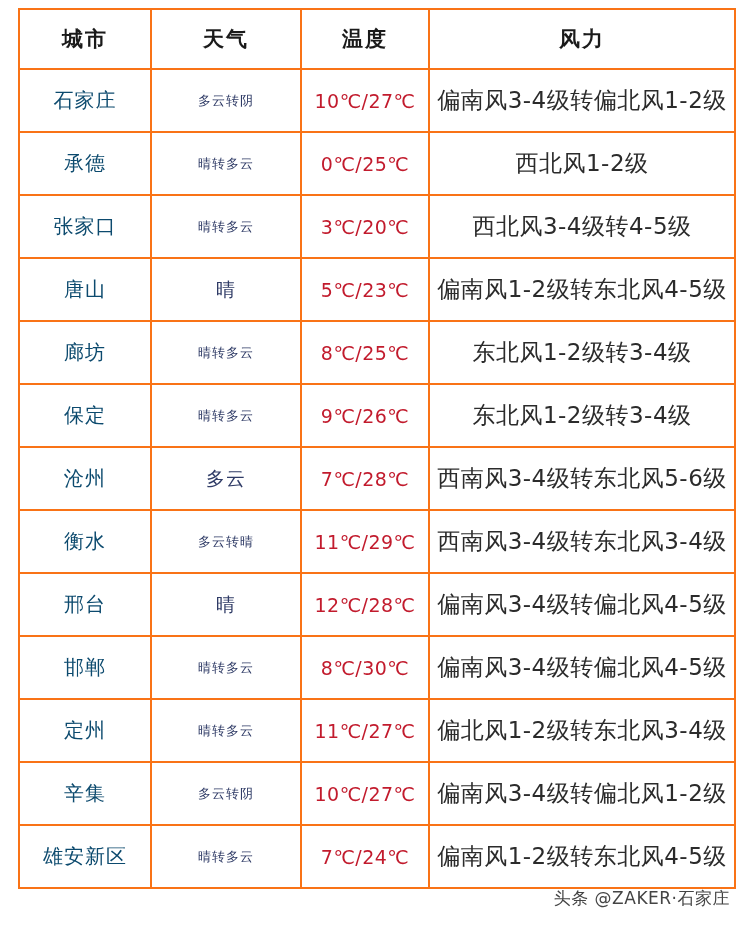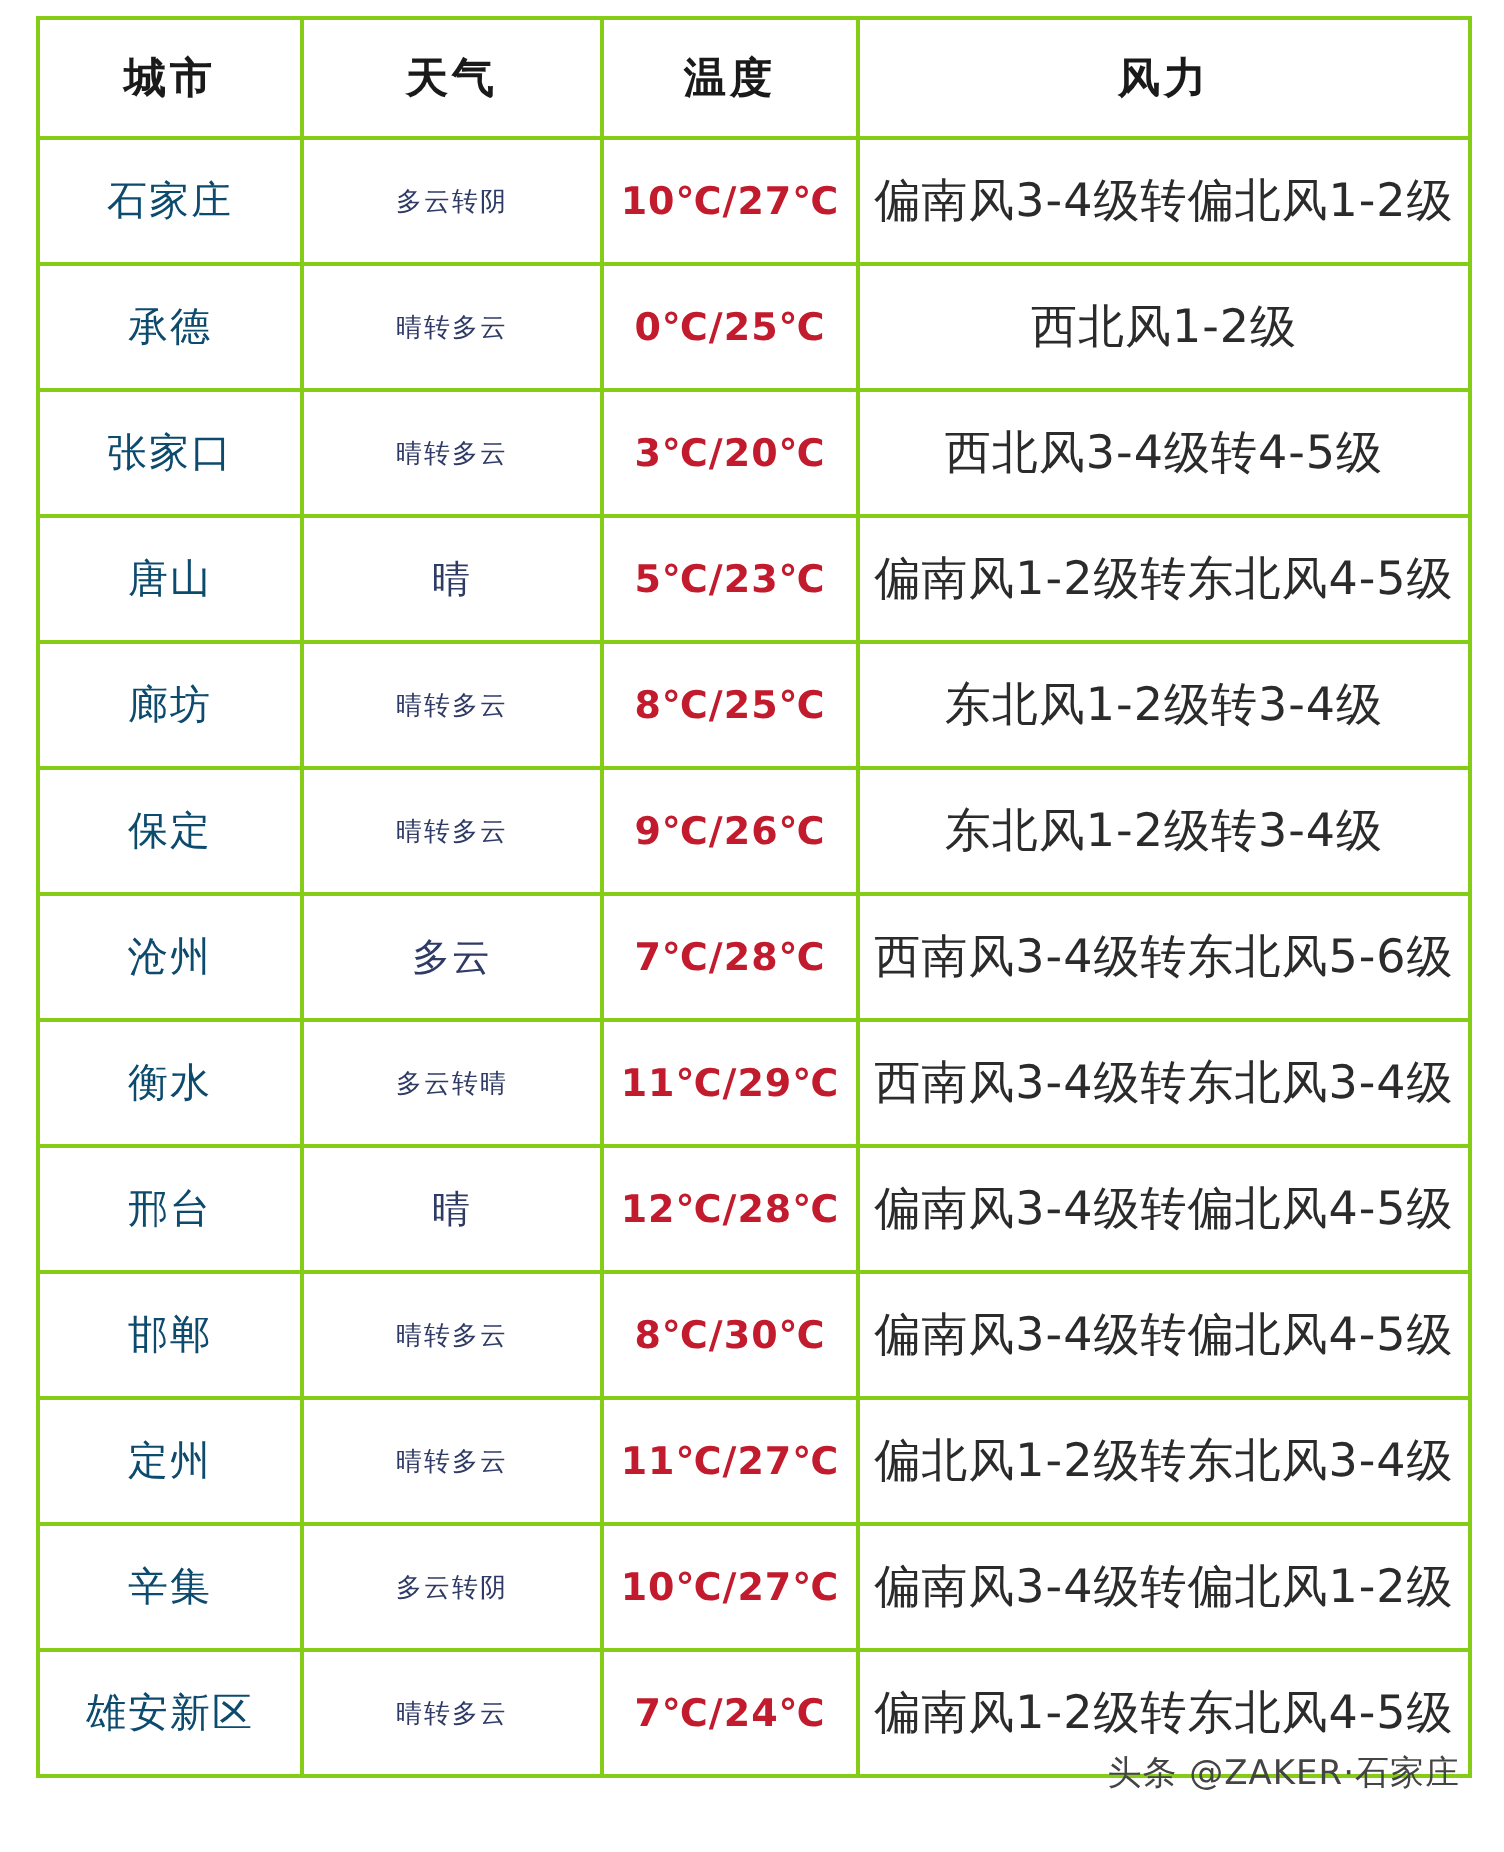--- a/index.html
+++ b/index.html
@@ -19,21 +19,21 @@
     left: 18px;
     top: 8px;
     width: 716px;
   }
   table.weather {
     border-collapse: collapse;
     width: 716px;
     table-layout: fixed;
   }
   table.weather td, table.weather th {
-    border: 2px solid #84cc16;
+    border: 2px solid #f97316;
     text-align: center;
     vertical-align: middle;
     padding: 0;
   }
   
   col.c-city { width: 132px; }
   col.c-weather { width: 150px; }
   col.c-temp { width: 128px; }
   col.c-wind { width: 306px; }
 
@@ -56,32 +56,32 @@
     font-size: 13px;
     color: #2f3b66;
     letter-spacing: 1px;
   }
   .weather-cell.big {
     font-size: 19px;
   }
   .temp {
     font-size: 19px;
     color: #c21b2d;
-    font-weight: bold;
+    font-weight: normal;
     letter-spacing: 0.5px;
   }
   .wind {
     font-size: 23px;
     color: #2b2b2b;
     letter-spacing: 0.5px;
   }
   .footer {
     position: absolute;
     right: 22px;
-    bottom: 28px;
+    bottom: 16px;
     font-size: 17px;
     color: #444;
     letter-spacing: 0.5px;
   }
 </style>
 </head>
 <body>
 
 <div class="sheet">
   <table class="weather">

